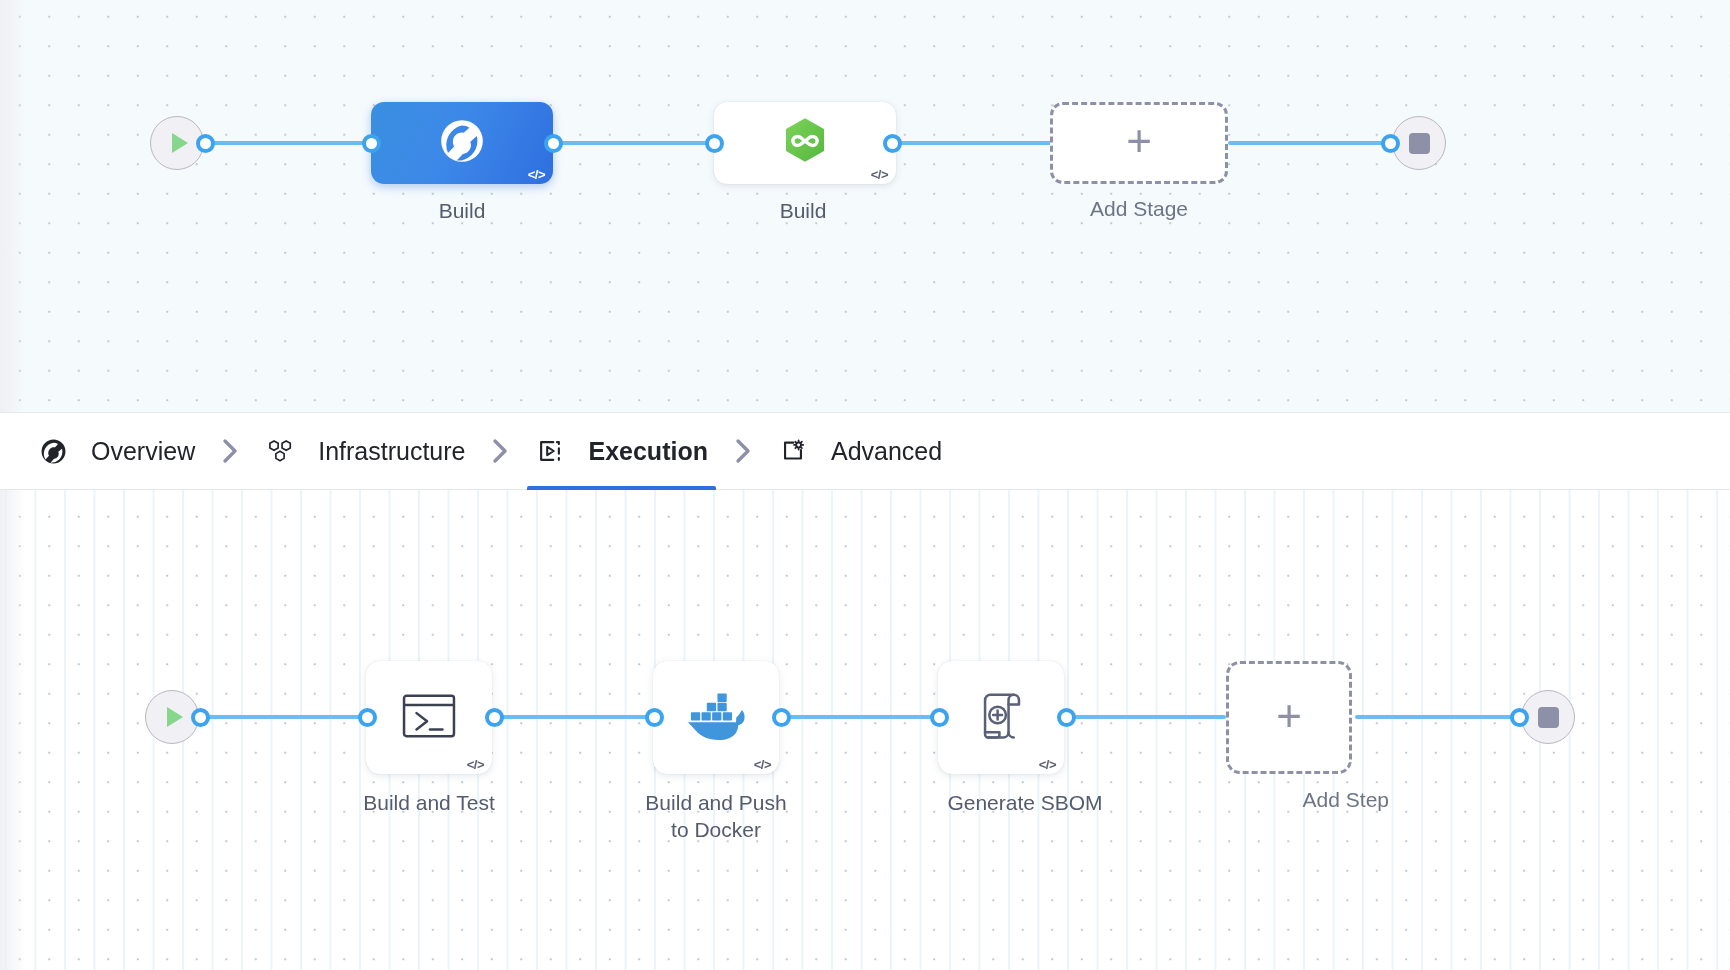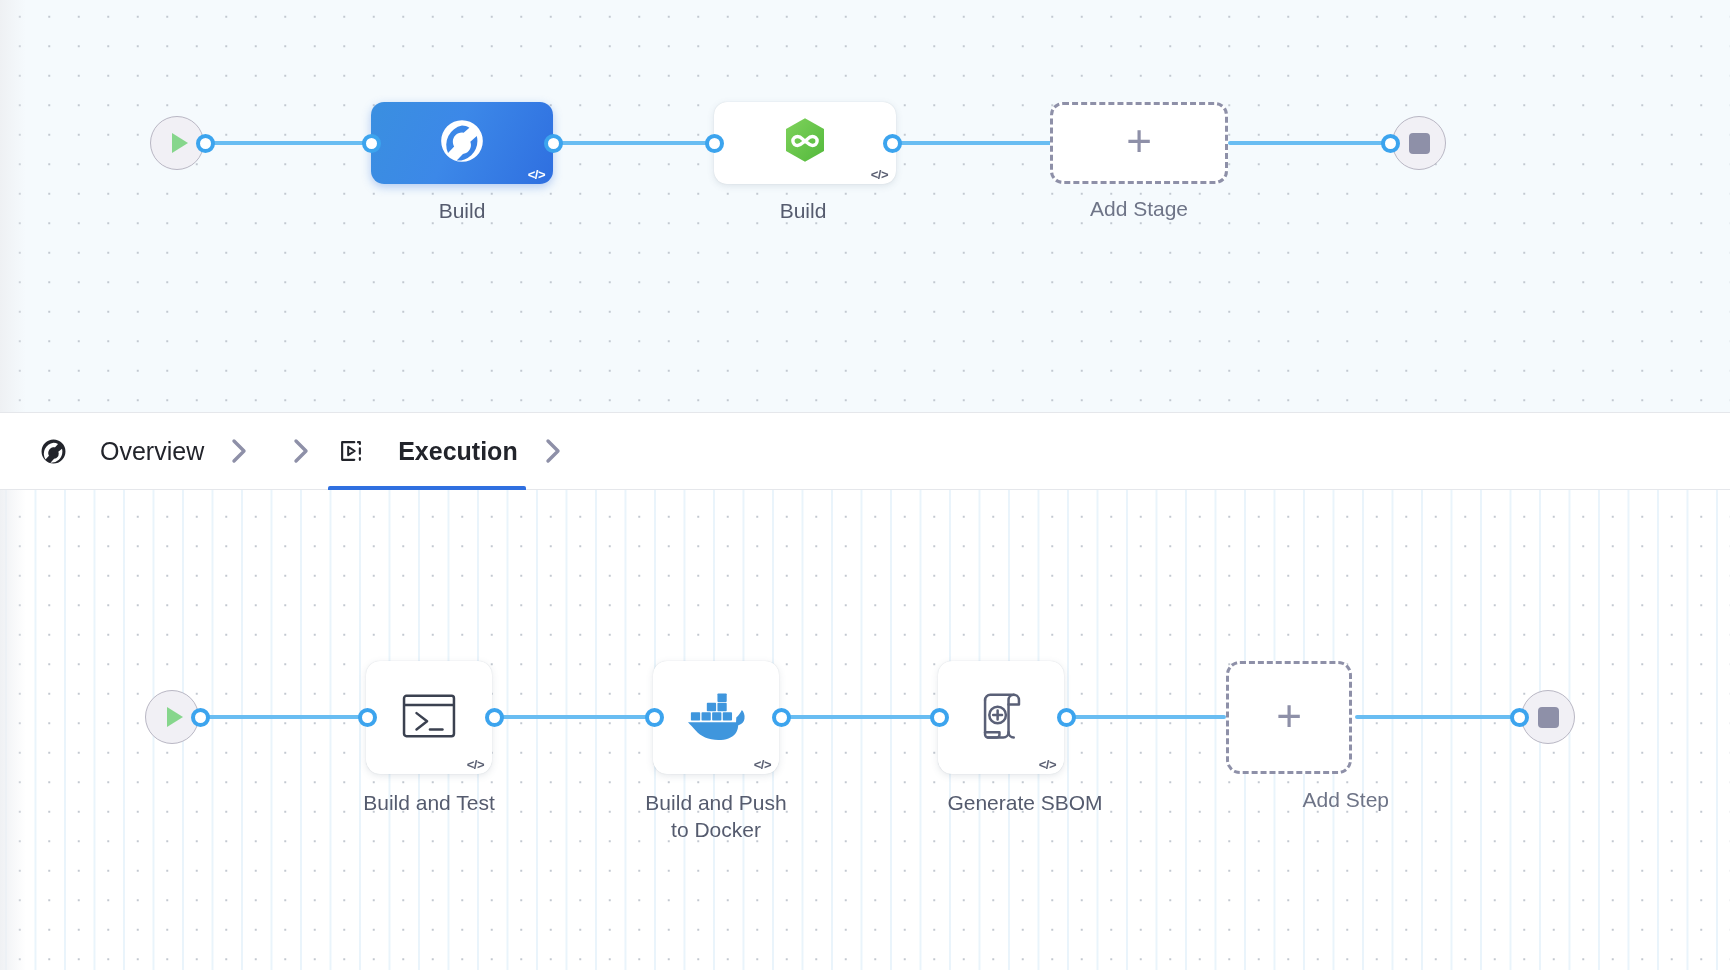--- a/index.html
+++ b/index.html
@@ -208,21 +208,21 @@
     border-top: 1px solid #e5e7eb;
     border-bottom: 1px solid #e5e7eb;
     display: flex;
     align-items: center;
     padding-left: 34px;
     z-index: 10;
   }
   .tab {
     display: flex;
     align-items: center;
-    gap: 32px;
+    gap: 23px;
     height: 78px;
     position: relative;
     padding: 16px 4px;
     cursor: pointer;
   }
   .tab .tab-label {
     font-size: 25px;
     color: #22242b;
     white-space: nowrap;
   }
@@ -328,20 +328,32 @@
       </span>
       <span class="tab-label">Overview</span>
     </div>
 
     <span class="tab-sep">
       <svg width="22" height="30" viewBox="0 0 22 30">
         <path d="M6 5 L16 15 L6 25" fill="none" stroke="#8e90a8" stroke-width="3.4" stroke-linecap="round" stroke-linejoin="round"></path>
       </svg>
     </span>
 
+    <div class="tab">
+      <span class="tab-icon">
+        <svg width="28" height="28" viewBox="0 0 30 30">
+          <g fill="none" stroke="#22242b" stroke-width="1.8" stroke-linejoin="round">
+            <path d="M8.6 4.2 13 6.7v5.1l-4.4 2.5-4.4-2.5V6.7z"></path>
+            <path d="M21.6 4.2 26 6.7v5.1l-4.4 2.5-4.4-2.5V6.7z"></path>
+            <path d="M15 15.3 19.4 17.8v5.1L15 25.4l-4.4-2.5v-5.1z"></path>
+          </g>
+        </svg>
+      </span>
+      <span class="tab-label">Infrastructure</span>
+    </div>
 
     <span class="tab-sep">
       <svg width="22" height="30" viewBox="0 0 22 30">
         <path d="M6 5 L16 15 L6 25" fill="none" stroke="#8e90a8" stroke-width="3.4" stroke-linecap="round" stroke-linejoin="round"></path>
       </svg>
     </span>
 
     <div class="tab active">
       <span class="tab-icon">
         <svg width="28" height="28" viewBox="0 0 30 30">
@@ -351,20 +363,32 @@
       </span>
       <span class="tab-label">Execution</span>
     </div>
 
     <span class="tab-sep">
       <svg width="22" height="30" viewBox="0 0 22 30">
         <path d="M6 5 L16 15 L6 25" fill="none" stroke="#8e90a8" stroke-width="3.4" stroke-linecap="round" stroke-linejoin="round"></path>
       </svg>
     </span>
 
+    <div class="tab">
+      <span class="tab-icon">
+        <svg width="28" height="28" viewBox="0 0 30 30">
+          <path d="M15.5 6H6.5v17h17v-9" fill="none" stroke="#22242b" stroke-width="2.3" stroke-linecap="round" stroke-linejoin="round"></path>
+          <circle cx="21" cy="8.5" r="2.6" fill="none" stroke="#22242b" stroke-width="2"></circle>
+          <g stroke="#22242b" stroke-width="1.9" stroke-linecap="round">
+            <path d="M21 3.6v1.3M21 12.1v1.3M16.1 8.5h1.3M24.6 8.5h1.3M17.5 5 18.4 5.9M23.6 11.1l.9.9M17.5 12l.9-.9M23.6 5.9l.9-.9"></path>
+          </g>
+        </svg>
+      </span>
+      <span class="tab-label">Advanced</span>
+    </div>
 
   </div>
 
   <div class="canvas" id="step-canvas">
     <div class="pipeline" style="top:227px;">
 
       <div class="edges">
         <div class="edge" style="left:200px;  width:170px;"></div>
         <div class="edge" style="left:488px;  width:168px;"></div>
         <div class="edge" style="left:772px;  width:168px;"></div>

